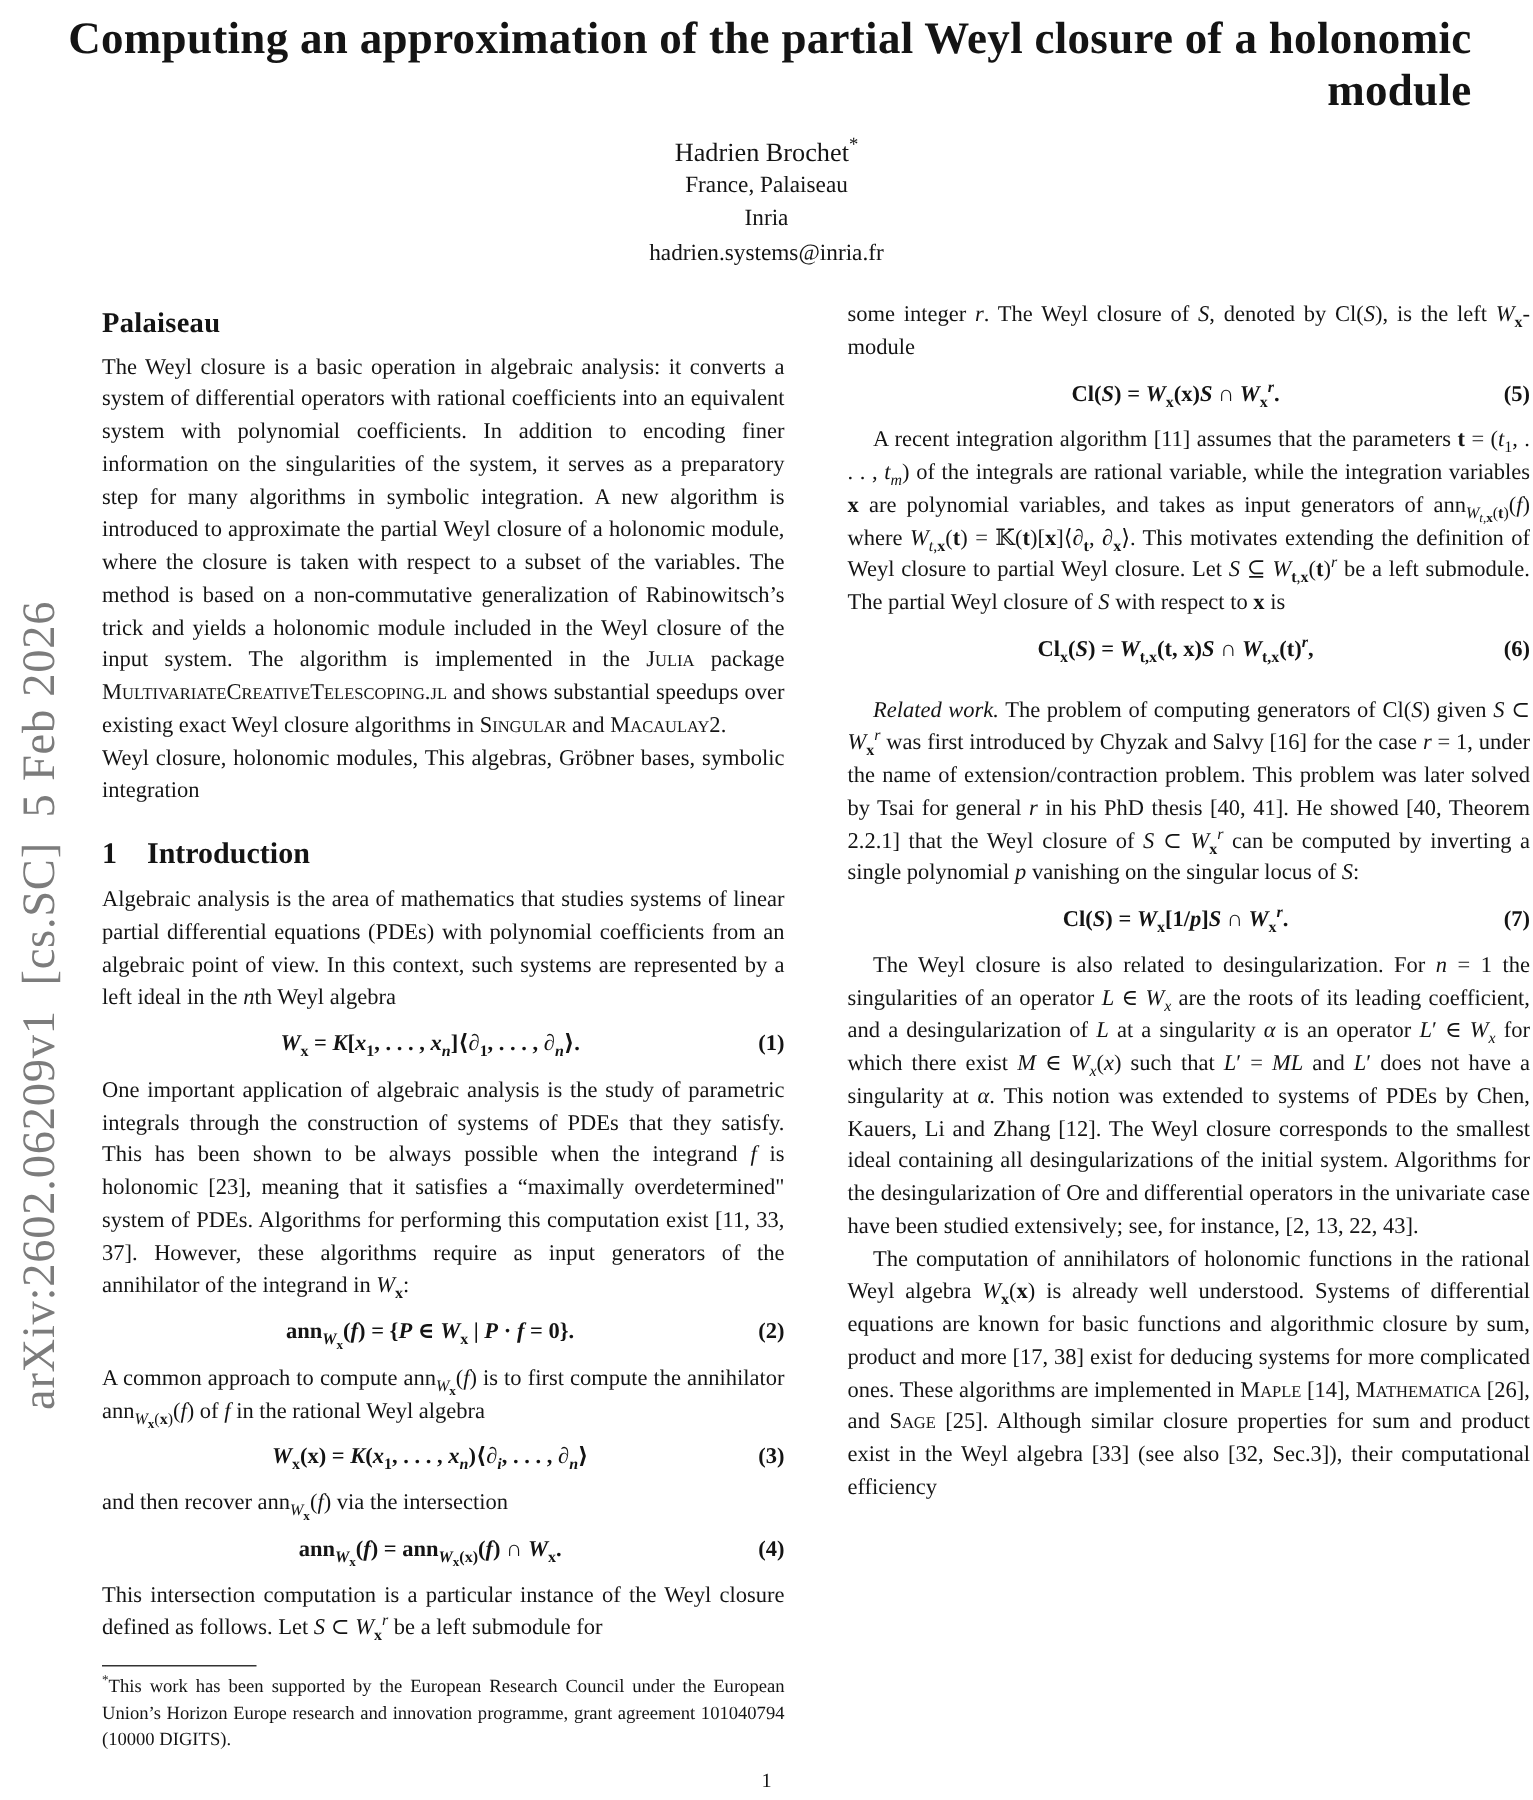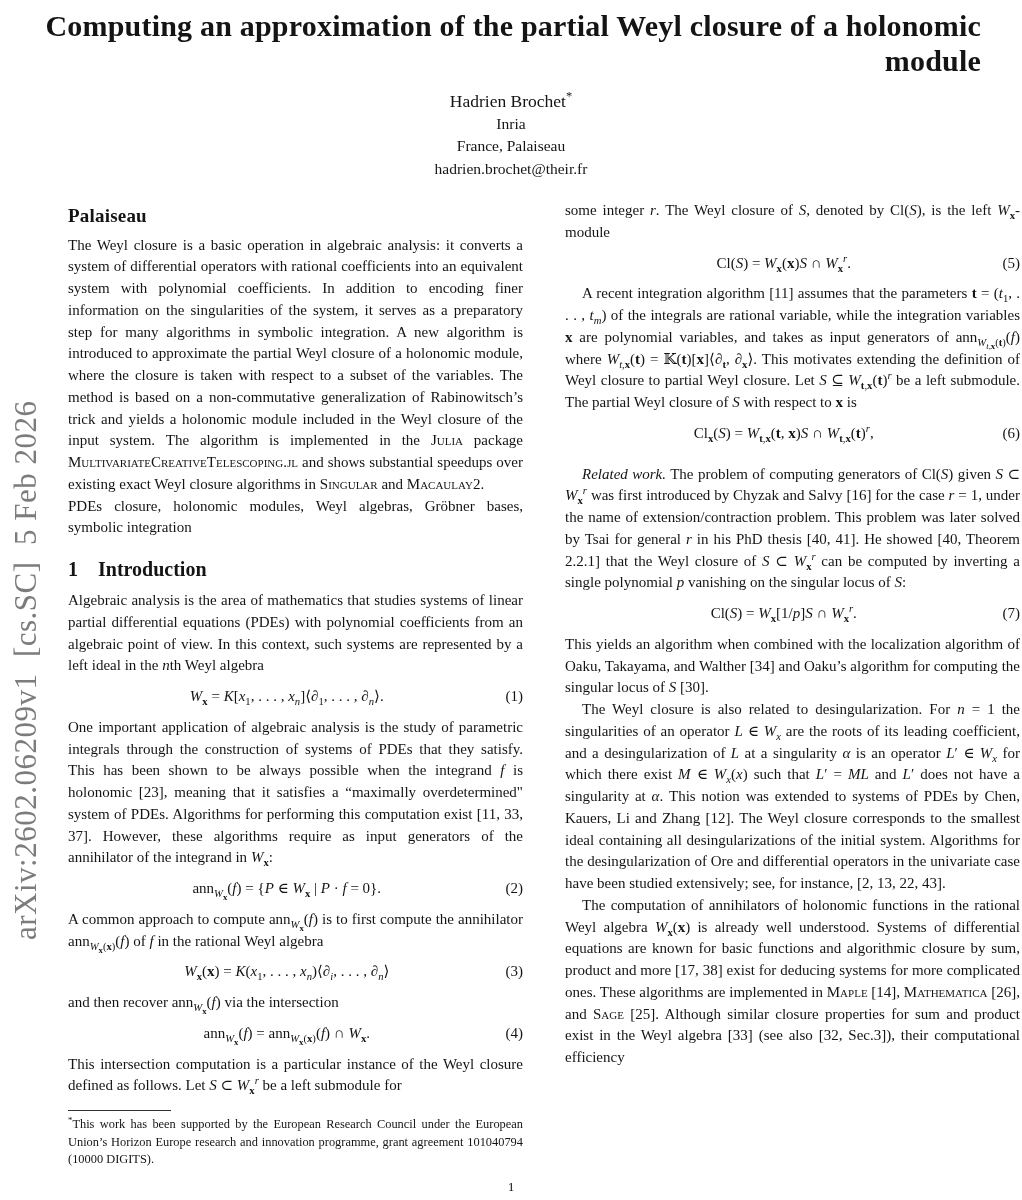--- a/index.html
+++ b/index.html
@@ -49,21 +49,21 @@
   p.relwork { margin-top: 10px; }
   h2.sec {
     font-size: 19px;
     font-weight: bold;
     margin: 0 0 5px 0;
     letter-spacing: 0.2px;
   }
   h2.abstract-h { margin-top: 2px; }
   h2.keywords-h { margin-top: 14px; }
   .numbered-sec { display: flex; gap: 20px; margin: 16px 0 6px 0; font-size: 20px; font-weight: bold; }
-  .equation { display: flex; align-items: flex-end; padding: 9px 0 9px 0; }
+  .equation { display: flex; align-items: flex-end; padding: 9px 0 9px 0; font-weight: bold; }
   .eq-body { flex: 1; text-align: center; }
   .eq-num {  }
   sub, sup { font-size: 71%; line-height: 0; }
   sub sub, sub sup { font-size: 82%; margin-top: 24px; }
   .sc { font-variant: small-caps; }
   .footnote-block { margin-top: 13px; }
   .footnote-rule { width: 103px; border-top: 1.2px solid #333; margin-bottom: 5px; }
   .footnote { font-size: 12.4px; line-height: 1.42; text-align: justify; }
   .page-number {
     position: absolute;
@@ -78,32 +78,32 @@
 <body>
 
 <div class="page">
 
   <div class="watermark">arXiv:2602.06209v1  [cs.SC]  5 Feb 2026</div>
 
   <div class="title">Computing an approximation of the partial Weyl closure of a holonomic module</div>
 
   <div class="author-block">
     <div class="author-name">Hadrien Brochet<sup>*</sup></div>
+    <div class="author-line">France, Palaiseau</div>
     <div class="author-line">Inria</div>
-    <div class="author-line">France, Palaiseau</div>
-    <div class="author-line">hadrien.brochet@their.fr</div>
+    <div class="author-line">hadrien.systems@inria.fr</div>
   </div>
 
   <div class="columns">
 
     <div class="col">
       <h2 class="sec abstract-h">Palaiseau</h2>
       <p>The Weyl closure is a basic operation in algebraic analysis: it converts a system of differential operators with rational coefficients into an equivalent system with polynomial coefficients. In addition to encoding finer information on the singularities of the system, it serves as a preparatory step for many algorithms in symbolic integration. A new algorithm is introduced to approximate the partial Weyl closure of a holonomic module, where the closure is taken with respect to a subset of the variables. The method is based on a non-commutative generalization of Rabinowitsch’s trick and yields a holonomic module included in the Weyl closure of the input system. The algorithm is implemented in the <span class="sc">Julia</span> package <span class="sc">MultivariateCreativeTelescoping.jl</span> and shows substantial speedups over existing exact Weyl closure algorithms in <span class="sc">Singular</span> and <span class="sc">Macaulay2</span>.</p>
 
-      <p>PDEs closure, holonomic modules, Weyl algebras, Gröbner bases, symbolic integration</p>
+      <p>Weyl closure, holonomic modules, This algebras, Gröbner bases, symbolic integration</p>
 
       <div class="numbered-sec">
         <span>1</span>
         <span>Introduction</span>
       </div>
 
       <p>Algebraic analysis is the area of mathematics that studies systems of linear partial differential equations (PDEs) with polynomial coefficients from an algebraic point of view. In this context, such systems are represented by a left ideal in the <i>n</i>th Weyl algebra</p>
 
       <div class="equation">
         <span class="eq-body"><i>W</i><sub><b>x</b></sub> = <i>K</i>[<i>x</i><sub>1</sub>, . . . , <i>x</i><sub><i>n</i></sub>]⟨<i>∂</i><sub>1</sub>, . . . , <i>∂</i><sub><i>n</i></sub>⟩.</span>
@@ -155,21 +155,20 @@
       </div>
 
 
       <p class="indent relwork"><i>Related work.</i> The problem of computing generators of Cl(<i>S</i>) given <i>S</i> ⊂ <i>W</i><sub><b>x</b></sub><sup><i>r</i></sup> was first introduced by Chyzak and Salvy [16] for the case <i>r</i> = 1, under the name of extension/contraction problem. This problem was later solved by Tsai for general <i>r</i> in his PhD thesis [40, 41]. He showed [40, Theorem 2.2.1] that the Weyl closure of <i>S</i> ⊂ <i>W</i><sub><b>x</b></sub><sup><i>r</i></sup> can be computed by inverting a single polynomial <i>p</i> vanishing on the singular locus of <i>S</i>:</p>
 
       <div class="equation">
         <span class="eq-body">Cl(<i>S</i>) = <i>W</i><sub><b>x</b></sub>[1/<i>p</i>]<i>S</i> ∩ <i>W</i><sub><b>x</b></sub><sup><i>r</i></sup>.</span>
         <span class="eq-num">(7)</span>
       </div>
 
-      <p>This yields an algorithm when combined with the localization algorithm of Oaku, Takayama, and Walther [34] and Oaku’s algorithm for computing the singular locus of <i>S</i> [30].</p>
       <p class="indent">The Weyl closure is also related to desingularization. For <i>n</i> = 1 the singularities of an operator <i>L</i> ∈ <i>W</i><sub><i>x</i></sub> are the roots of its leading coefficient, and a desingularization of <i>L</i> at a singularity <i>α</i> is an operator <i>L</i>′ ∈ <i>W</i><sub><i>x</i></sub> for which there exist <i>M</i> ∈ <i>W</i><sub><i>x</i></sub>(<i>x</i>) such that <i>L</i>′ = <i>ML</i> and <i>L</i>′ does not have a singularity at <i>α</i>. This notion was extended to systems of PDEs by Chen, Kauers, Li and Zhang [12]. The Weyl closure corresponds to the smallest ideal containing all desingularizations of the initial system. Algorithms for the desingularization of Ore and differential operators in the univariate case have been studied extensively; see, for instance, [2, 13, 22, 43].</p>
       <p class="indent">The computation of annihilators of holonomic functions in the rational Weyl algebra <i>W</i><sub><b>x</b></sub>(<b>x</b>) is already well understood. Systems of differential equations are known for basic functions and algorithmic closure by sum, product and more [17, 38] exist for deducing systems for more complicated ones. These algorithms are implemented in <span class="sc">Maple</span> [14], <span class="sc">Mathematica</span> [26], and <span class="sc">Sage</span> [25]. Although similar closure properties for sum and product exist in the Weyl algebra [33] (see also [32, Sec.3]), their computational efficiency</p>
     </div>
 
   </div>
 
   <div class="page-number">1</div>
 
 </div>
 

